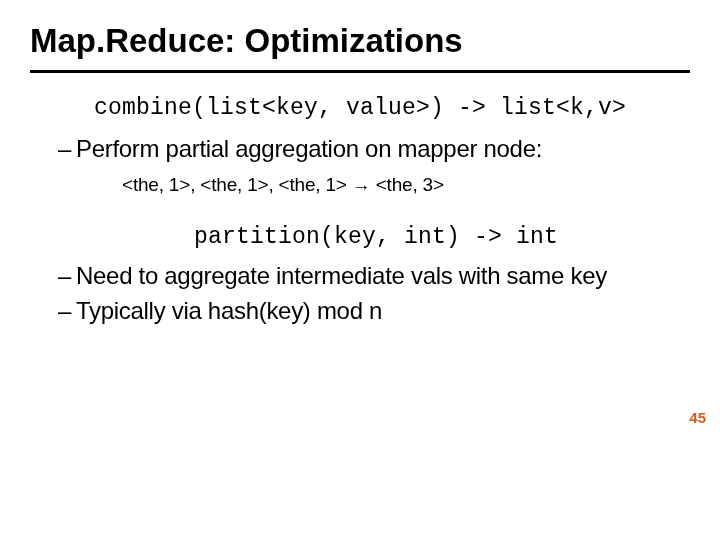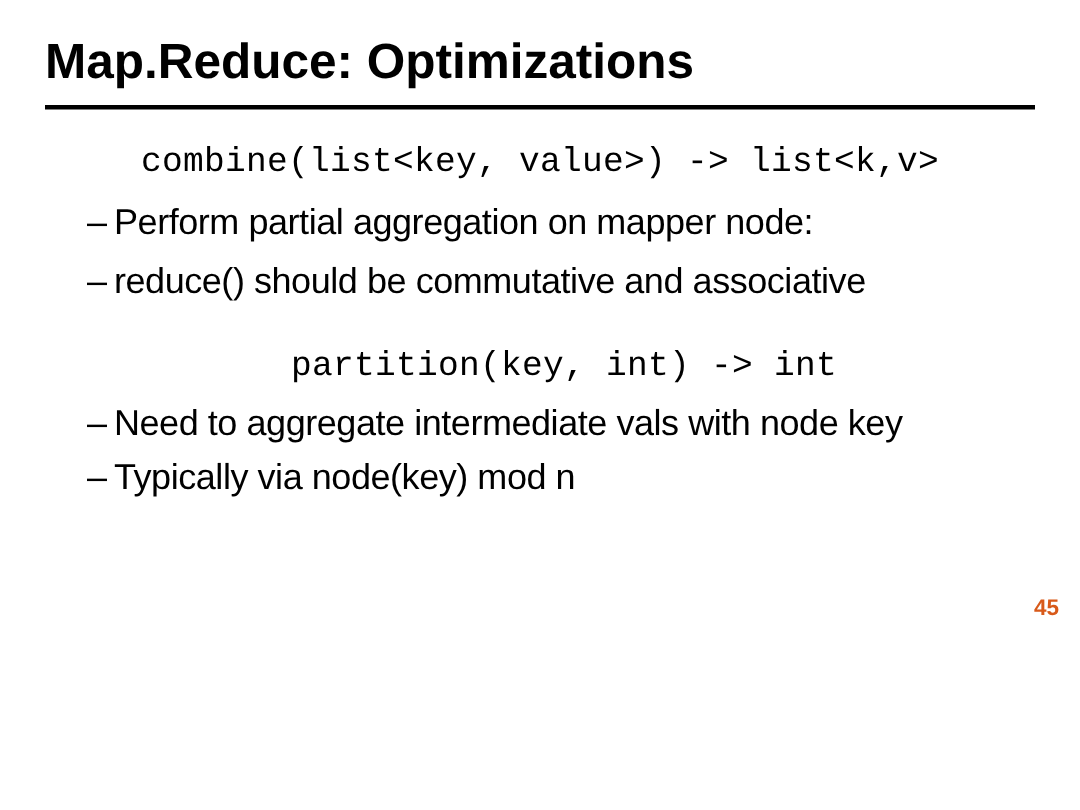--- a/index.html
+++ b/index.html
@@ -49,21 +49,21 @@
   .compact .bullet { margin-top: 4px; margin-bottom: 4px; }
   .dash { display: inline-block; width: 18px; }
   .sub {
     font-size: 19px;
     margin: 10px 0 10px 92px;
     letter-spacing: -0.2px;
   }
   .pagenum {
     position: absolute;
     right: 14px;
-    bottom: 22px;
+    bottom: 10px;
     color: #d85a1a;
     font-weight: bold;
     font-size: 15px;
   }
 </style>
 </head>
 <body>
 
 <div class="slide">
 
@@ -71,32 +71,32 @@
   <hr class="hr">
 
   <div class="content">
 
     <div class="mono sig1">combine(list&lt;key, value&gt;) -&gt; list&lt;k,v&gt;</div>
 
     <div class="bullet">
       <span class="dash">–</span><span>Perform partial aggregation on mapper node:</span>
     </div>
 
+    <div class="sub">
+      <span>&lt;the, 1&gt;, &lt;the, 1&gt;, &lt;the, 1&gt; </span><span>→</span><span>   &lt;the, 3&gt;</span>
+    </div>
 
-    <div class="bullet">
-      <span class="dash">–</span><span>reduce() should be commutative and associative</span>
-    </div>
 
     <div class="mono sig2">partition(key, int) -&gt; int</div>
 
     <div class="compact">
       <div class="bullet">
-        <span class="dash">–</span><span>Need to aggregate intermediate vals with node key</span>
+        <span class="dash">–</span><span>Need to aggregate intermediate vals with same key</span>
       </div>
       <div class="bullet">
-        <span class="dash">–</span><span>Typically via node(key) mod n</span>
+        <span class="dash">–</span><span>Typically via hash(key) mod n</span>
       </div>
     </div>
 
   </div>
 
   <div class="pagenum">45</div>
 </div>
 
 </body></html>

